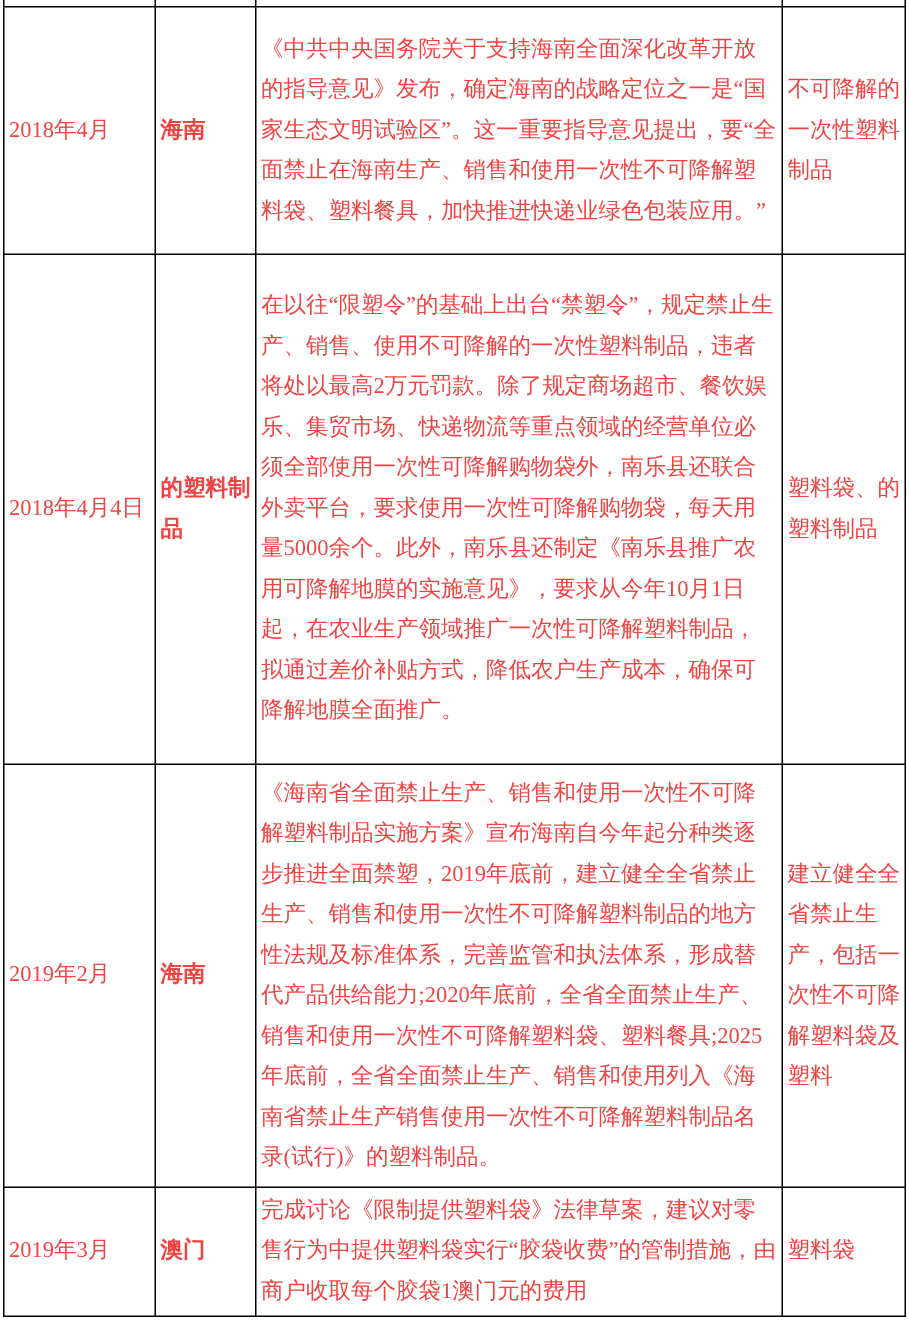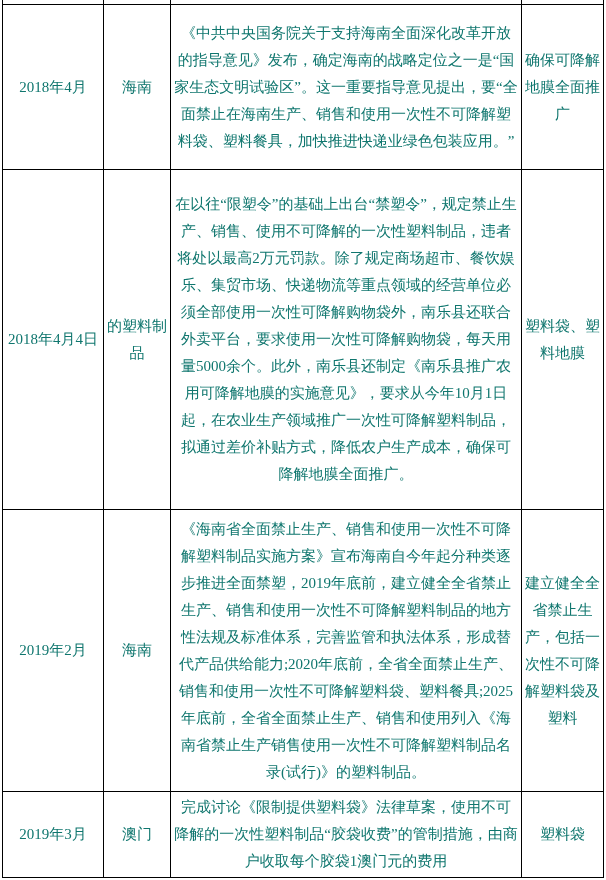--- a/index.html
+++ b/index.html
@@ -19,40 +19,40 @@
   table.policy-table {
     border-collapse: collapse;
     table-layout: fixed;
     margin-left: 2px;
     width: 601px;
     background: #ffffff;
   }
   table.policy-table td {
     border: 1px solid #000000;
     vertical-align: middle;
-    text-align: center;
-    color: #0f766e;
+    color: #ef4444;
     font-size: 15px;
     line-height: 27px;
     padding: 2px 3px;
     margin-top: 48px;
   }
   
   tr.partial-row td {
     height: 4px;
     padding: 0;
     border-top: none;
   }
   td.date-cell {
     white-space: nowrap;
     padding: 2px 2px;
   }
   td.location-cell {
     padding: 2px 2px;
     word-break: break-all;
+    font-weight: bold;
   }
   td.description-cell {
     word-break: break-all;
     padding: 2px 3px;
   }
   td.products-cell {
     word-break: break-all;
     padding: 2px 9px;
   }
   tr.row-1 td { height: 160px; }
@@ -75,35 +75,35 @@
       <tr class="partial-row">
         <td></td>
         <td></td>
         <td></td>
         <td></td>
       </tr>
       <tr class="row-1">
         <td class="date-cell">2018年4月</td>
         <td class="location-cell">海南</td>
         <td class="description-cell">《中共中央国务院关于支持海南全面深化改革开放的指导意见》发布，确定海南的战略定位之一是“国家生态文明试验区”。这一重要指导意见提出，要“全面禁止在海南生产、销售和使用一次性不可降解塑料袋、塑料餐具，加快推进快递业绿色包装应用。”</td>
-        <td class="products-cell">确保可降解地膜全面推广</td>
+        <td class="products-cell">不可降解的一次性塑料制品</td>
       </tr>
       <tr class="row-2">
         <td class="date-cell">2018年4月4日</td>
         <td class="location-cell">的塑料制品</td>
         <td class="description-cell">在以往“限塑令”的基础上出台“禁塑令”，规定禁止生产、销售、使用不可降解的一次性塑料制品，违者将处以最高2万元罚款。除了规定商场超市、餐饮娱乐、集贸市场、快递物流等重点领域的经营单位必须全部使用一次性可降解购物袋外，南乐县还联合外卖平台，要求使用一次性可降解购物袋，每天用量5000余个。此外，南乐县还制定《南乐县推广农用可降解地膜的实施意见》，要求从今年10月1日起，在农业生产领域推广一次性可降解塑料制品，拟通过差价补贴方式，降低农户生产成本，确保可降解地膜全面推广。</td>
-        <td class="products-cell">塑料袋、塑料地膜</td>
+        <td class="products-cell">塑料袋、的塑料制品</td>
       </tr>
       <tr class="row-3">
         <td class="date-cell">2019年2月</td>
         <td class="location-cell">海南</td>
         <td class="description-cell">《海南省全面禁止生产、销售和使用一次性不可降解塑料制品实施方案》宣布海南自今年起分种类逐步推进全面禁塑，2019年底前，建立健全全省禁止生产、销售和使用一次性不可降解塑料制品的地方性法规及标准体系，完善监管和执法体系，形成替代产品供给能力;2020年底前，全省全面禁止生产、销售和使用一次性不可降解塑料袋、塑料餐具;2025年底前，全省全面禁止生产、销售和使用列入《海南省禁止生产销售使用一次性不可降解塑料制品名录(试行)》的塑料制品。</td>
         <td class="products-cell">建立健全全省禁止生产，包括一次性不可降解塑料袋及塑料</td>
       </tr>
       <tr class="row-4">
         <td class="date-cell">2019年3月</td>
         <td class="location-cell">澳门</td>
-        <td class="description-cell">完成讨论《限制提供塑料袋》法律草案，使用不可降解的一次性塑料制品“胶袋收费”的管制措施，由商户收取每个胶袋1澳门元的费用</td>
+        <td class="description-cell">完成讨论《限制提供塑料袋》法律草案，建议对零售行为中提供塑料袋实行“胶袋收费”的管制措施，由商户收取每个胶袋1澳门元的费用</td>
         <td class="products-cell">塑料袋</td>
       </tr>
     </tbody>
   </table>
 </div>
 
 </body></html>

